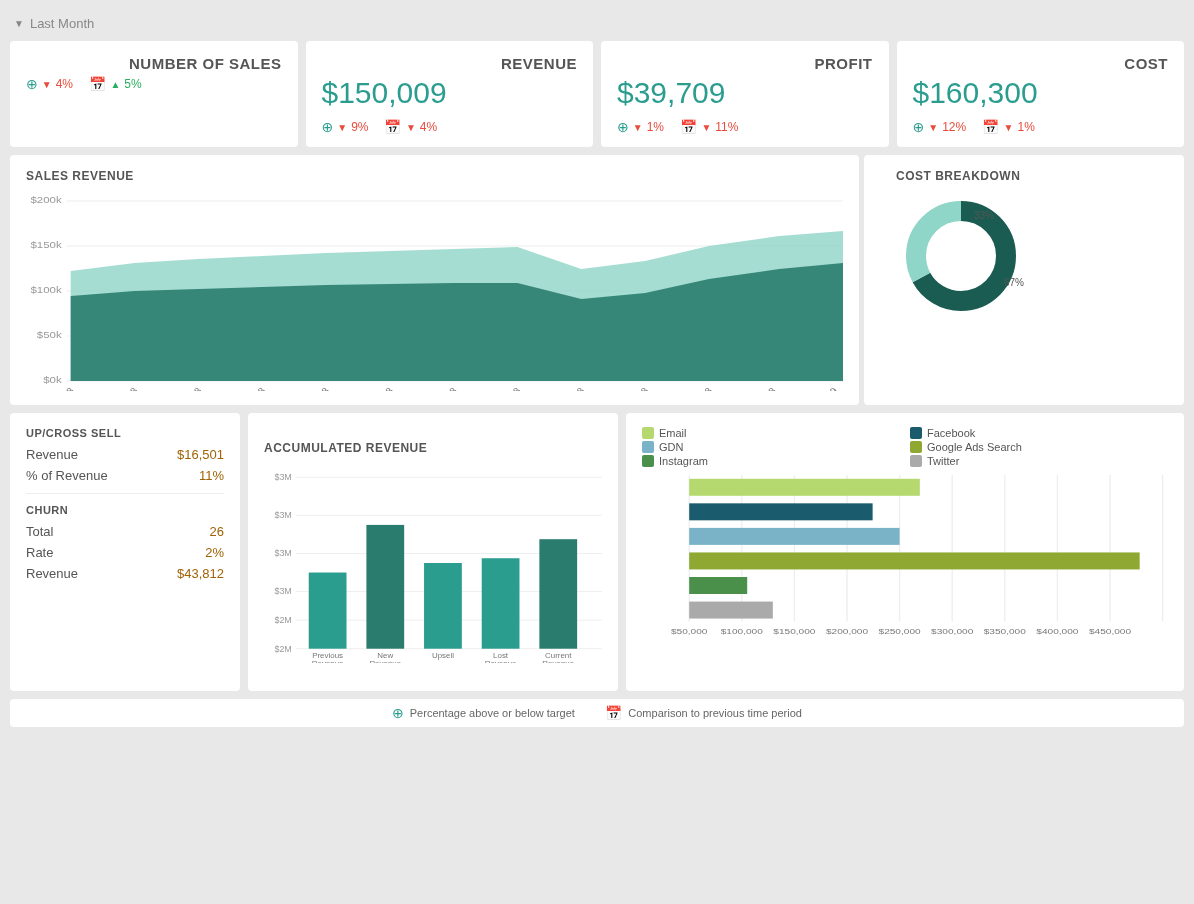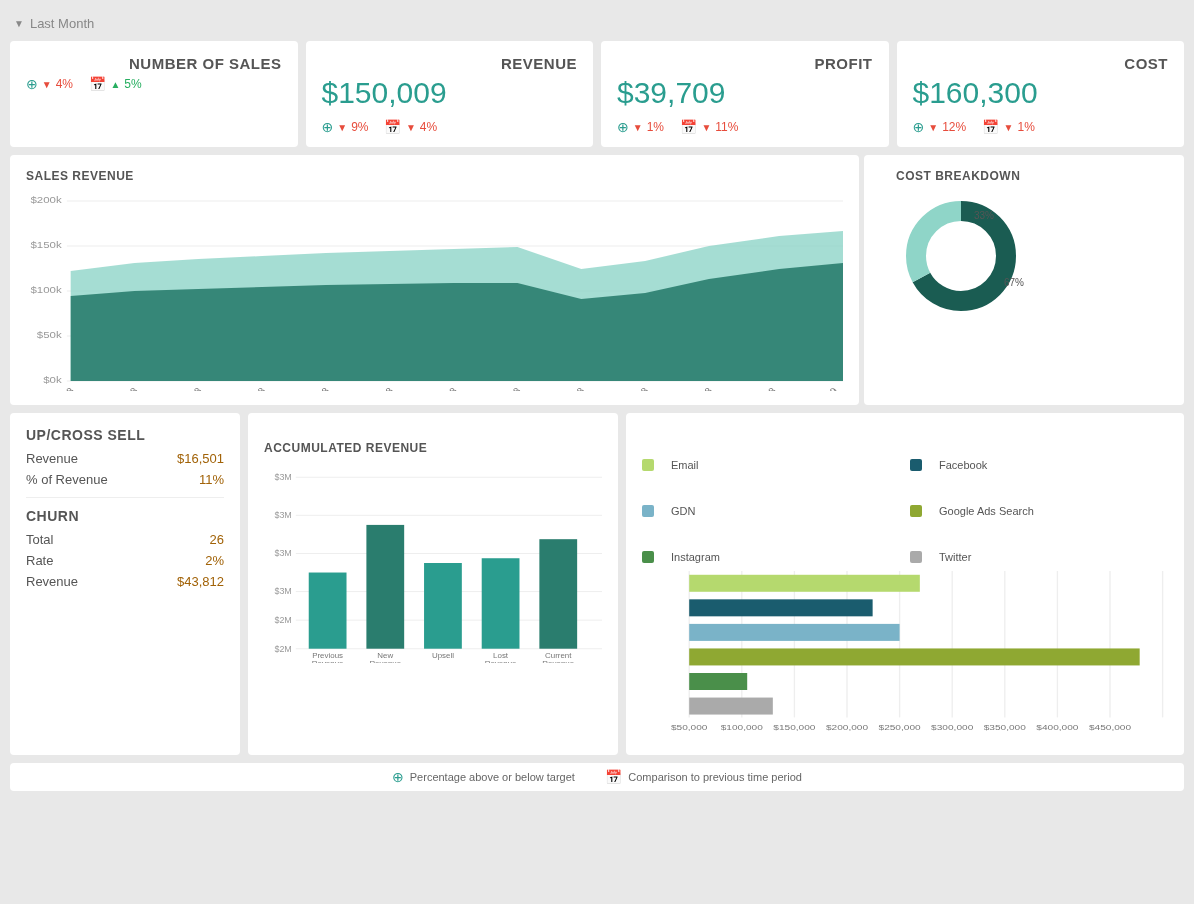--- a/index.html
+++ b/index.html
@@ -172,21 +172,21 @@
       gap: 8px;
     }
 
     
     .sell-card {
       background: #fff;
       border-radius: 4px;
       padding: 14px 16px;
     }
     .sell-section-title {
-      font-size: 14px;
+      font-size: 11px;
       font-weight: 700;
       color: #555;
       text-transform: uppercase;
       letter-spacing: 0.5px;
       margin-bottom: 8px;
     }
     .sell-row {
       display: flex;
       justify-content: space-between;
       align-items: center;
@@ -221,24 +221,23 @@
     }
     .incr-legend {
       display: grid;
       grid-template-columns: 1fr 1fr;
       gap: 2px 10px;
       margin-bottom: 8px;
     }
     .incr-legend-item {
       display: flex;
       align-items: center;
-      gap: 17px;
+      gap: 5px;
       font-size: 11px;
       color: #555;
-      margin-top: 32px;
     }
     .incr-legend-box {
       width: 12px;
       height: 12px;
       border-radius: 2px;
       flex-shrink: 0;
     }
     .incr-chart-area {
       position: relative;
       width: 100%;

